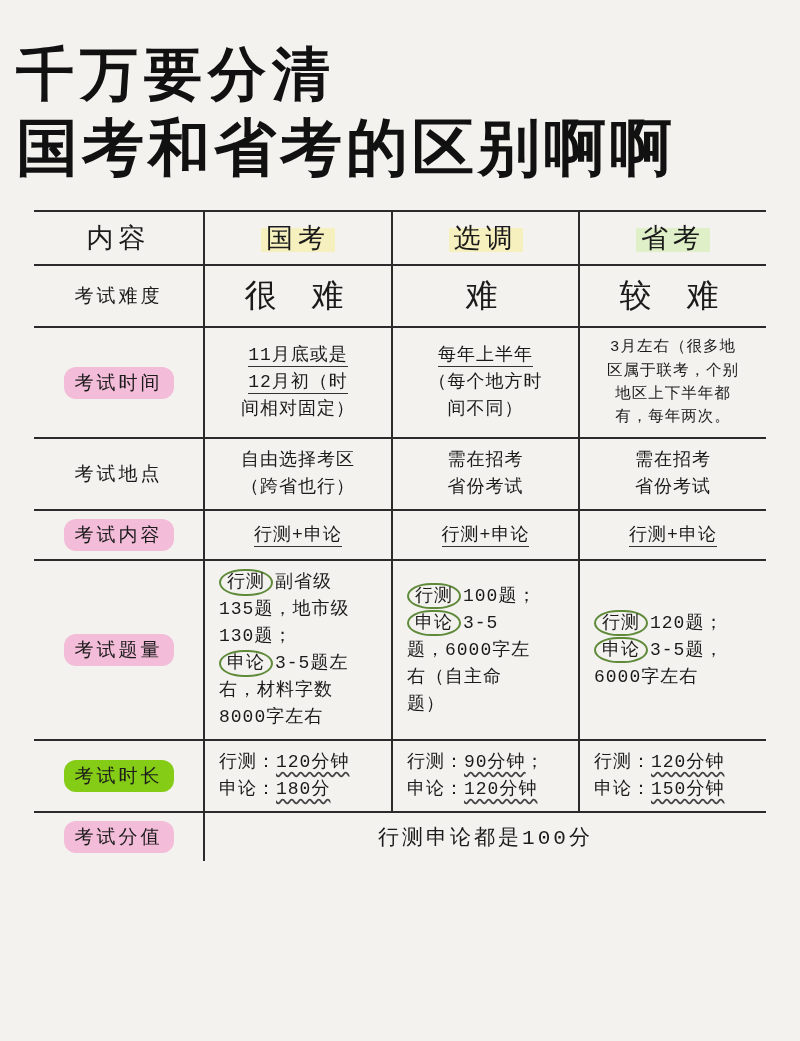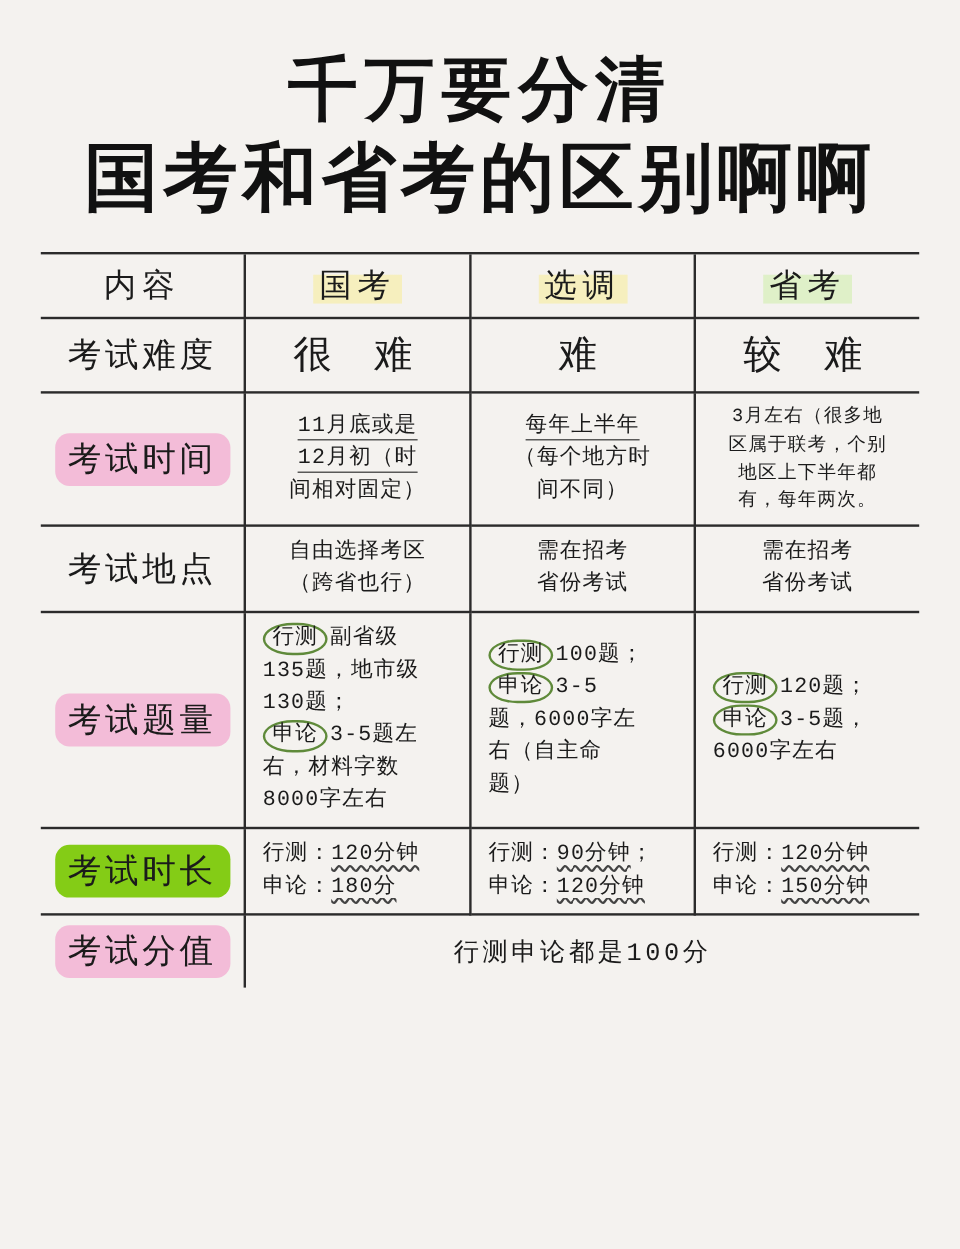--- a/index.html
+++ b/index.html
@@ -19,21 +19,21 @@
     width: 800px;
     height: 1041px;
     position: relative;
     background: #f4f2ef;
     box-sizing: border-box;
   }
 
   
   .title-block {
     padding: 42px 16px 10px 16px;
-    text-align: center;
+    text-align: left;
   }
   .title-line {
     font-family: "DejaVu Sans", sans-serif;
     font-weight: bold;
     color: #111;
     line-height: 1.12;
     letter-spacing: 6px;
   }
   .title-line.l1 {
     font-size: 58px;
@@ -88,21 +88,21 @@
     border-radius: 3px;
   }
   .hl-green {
     background: linear-gradient(transparent 8%, #dff0c8 12%, #dff0c8 88%, transparent 92%);
     padding: 0 5px;
     border-radius: 3px;
   }
 
   
   .rowlabel {
-    font-size: 28px;
+    font-size: 19px;
     letter-spacing: 3px;
   }
   .pill {
     display: inline-block;
     background: #f3bcd8;
     border-radius: 12px;
     padding: 3px 11px;
     letter-spacing: 3px;
   }
   .pill-purple {
@@ -207,20 +207,28 @@
           </td>
         </tr>
 
         <tr>
           <td class="rowlabel">考试地点</td>
           <td class="cell">自由选择考区<br>（跨省也行）</td>
           <td class="cell">需在招考<br>省份考试</td>
           <td class="cell">需在招考<br>省份考试</td>
         </tr>
 
+        <tr>
+          <td>
+            <span class="pill rowlabel">考试内容</span>
+          </td>
+          <td class="cell"><span class="u">行测+申论</span></td>
+          <td class="cell"><span class="u">行测+申论</span></td>
+          <td class="cell"><span class="u">行测+申论</span></td>
+        </tr>
 
         <tr>
           <td>
             <span class="pill rowlabel">考试题量</span>
           </td>
           <td class="cell left">
             <span class="circle">行测</span>副省级<br>
             135题，地市级<br>
             130题；<br>
             <span class="circle">申论</span>3-5题左<br>

